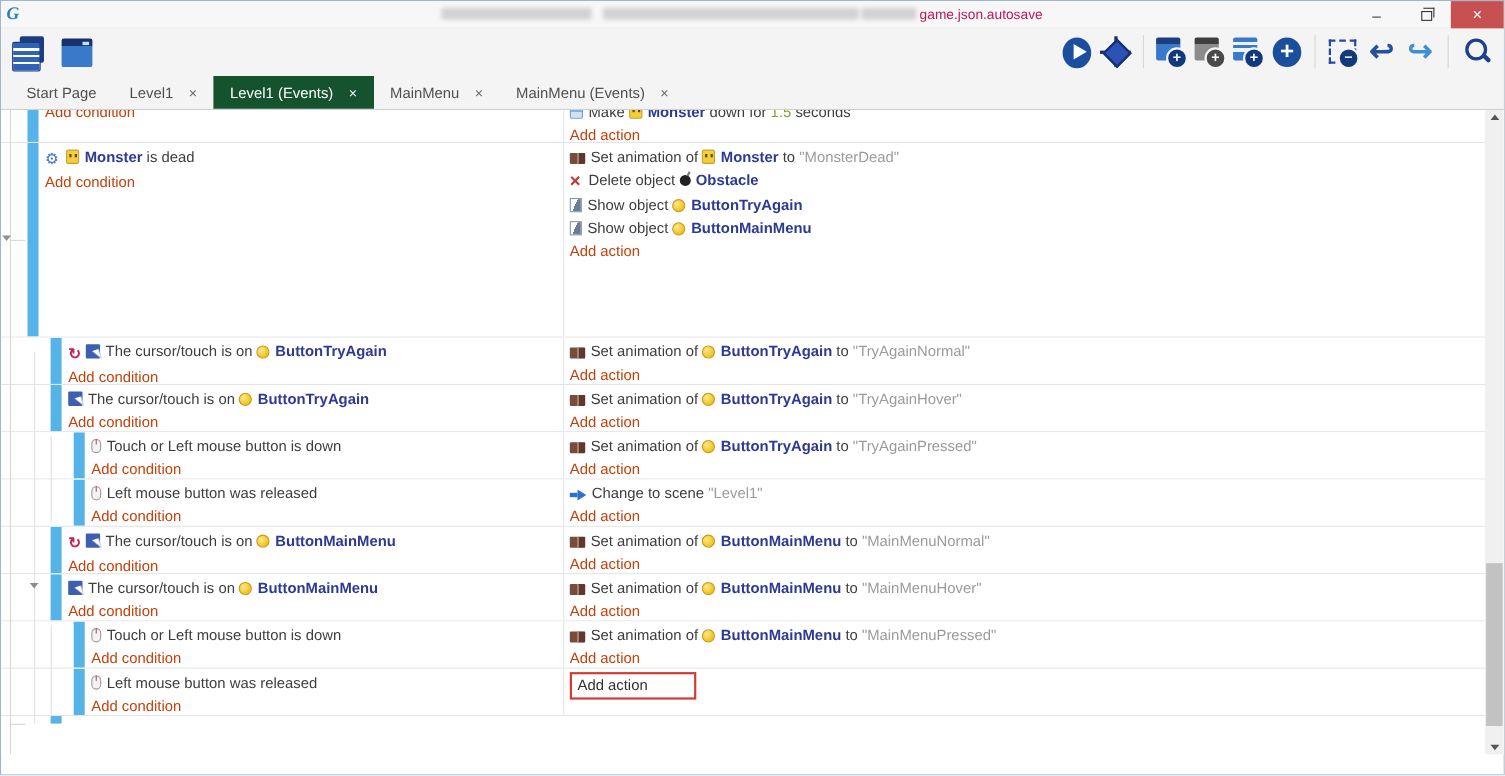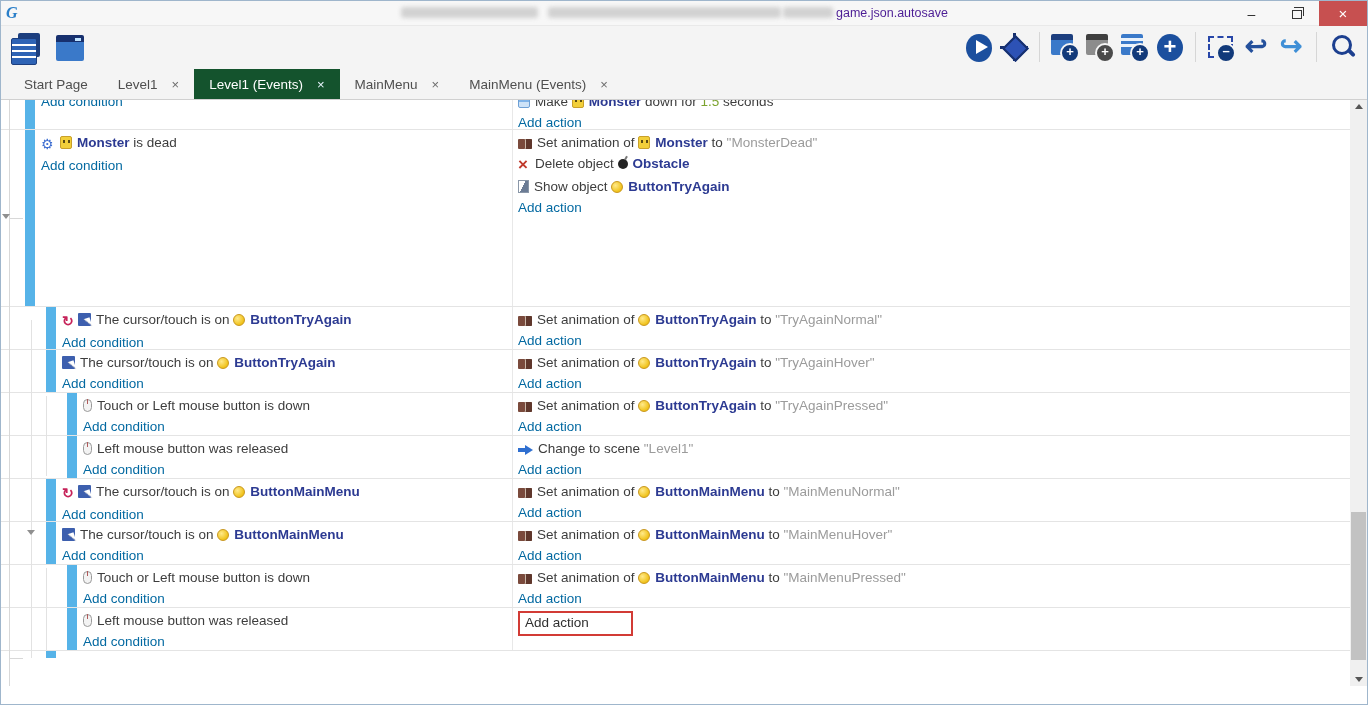--- a/index.html
+++ b/index.html
@@ -5,21 +5,21 @@
 *{margin:0;padding:0;box-sizing:border-box;}
 html,body{width:1368px;height:705px;overflow:hidden;}
 body{font-family:"Liberation Sans",sans-serif;background:#fff;}
 #root{position:relative;width:1368px;height:705px;border:1px solid #9fb6cc;background:#fff;}
 
 
 .titlebar{height:25px;background:#f7f7f7;position:relative;display:flex;align-items:center;border-bottom:1px solid #e9e9e9;}
 .logo{margin-left:5px;font-family:"Liberation Serif",serif;font-style:italic;font-weight:bold;font-size:16px;color:#2a7fc9;line-height:22px;}
 .title-blur{position:absolute;top:6px;height:11px;background:#d2d2d2;filter:blur(2px);border-radius:3px;}
 .tb1{left:400px;width:137px;}.tb2{left:547px;width:233px;}.tb3{left:782px;width:50px;}
-.title-text{position:absolute;left:835px;top:5px;font-size:12.5px;color:#4c1d95;}
+.title-text{position:absolute;left:835px;top:5px;font-size:12.5px;color:#be185d;}
 .win-controls{position:absolute;right:0;top:0;height:25px;display:flex;}
 .ctl{width:45px;height:25px;display:flex;align-items:center;justify-content:center;font-size:14px;color:#333;}
 .ctl-close{background:#c75050;color:#fff;width:48px;font-size:15px;}
 .restore-glyph{position:relative;width:10px;height:9px;border:1px solid #333;background:#f7f7f7;margin-top:2px;display:inline-block;}
 .restore-glyph::before{content:"";position:absolute;right:-3px;top:-4px;width:9px;height:8px;border-top:1px solid #333;border-right:1px solid #333;}
 
 
 .menubar{height:20px;background:#fcfcfc;display:flex;align-items:center;padding-left:2px;}
 .menu-item{padding:0 10px;font-size:13px;color:#1f1f1f;}
 
@@ -70,21 +70,21 @@
 .row{display:flex;border-bottom:1px solid #e4e4e4;background:#fff;overflow:hidden;}
 .cell-left{width:512px;flex:none;display:flex;align-items:stretch;border-right:1px solid #e8e8e8;}
 .indent{flex:none;}
 .bluebar{flex:none;width:10px;background:#56b3e8;}
 .lcontent{flex:1;min-width:0;padding:2px 4px 0 6px;}
 .cell-right{flex:1;min-width:0;padding:2px 4px 0 5px;}
 .line{font-size:13.5px;color:#3d3d3d;line-height:21px;white-space:nowrap;}
 .obj{font-weight:bold;color:#2c3a92;}
 .q{color:#9b9b9b;}
 .num{color:#7ca32f;}
-.add{color:#0369a1;font-size:13.5px;line-height:21px;}
+.add{color:#c2410c;font-size:13.5px;line-height:21px;}
 .row.cut .lcontent{padding-top:0;}
 .row.cut .lcontent .add{margin-top:-9px;}
 .row.cut .cell-right{padding-top:0;}
 .row.cut .cell-right .line:first-child{margin-top:-9px;}
 .hl-wrap{margin-top:1px;}
 .hl-box{display:inline-block;border:2px solid #d23b35;color:#2f2f2f;font-size:13.5px;line-height:18px;padding:1px 42px 2px 5px;background:#fff;}
 .comment-row{display:flex;align-items:center;background:#fff;border-bottom:1px solid #e4e4e4;}
 .comment-row .bluebar{height:26px;}
 .comment-bar{flex:1;height:26px;background:#fbe46f;display:flex;align-items:center;padding-left:10px;font-size:13px;color:#3a3a3a;}
 .stub-row{border-bottom:none;}
@@ -211,20 +211,21 @@
             <div class="bluebar"></div>
             <div class="lcontent">
               <div class="line"><span class="ic ic-gear"></span><span class="ic ic-monster"></span><span class="obj">Monster</span><span class="tx"> is dead</span></div>
               <div class="add">Add condition</div>
             </div>
           </div>
           <div class="cell-right">
             <div class="line"><span class="ic ic-anim"></span><span class="tx">Set animation of </span><span class="ic ic-monster"></span><span class="obj">Monster</span><span class="tx"> to </span><span class="q">"MonsterDead"</span></div>
             <div class="line"><span class="ic ic-delete"></span><span class="tx">Delete object </span><span class="ic ic-bomb"></span><span class="obj">Obstacle</span></div>
             <div class="line"><span class="ic ic-show"></span><span class="tx">Show object </span><span class="ic ic-btn-try"></span><span class="obj">ButtonTryAgain</span></div>
+            <div class="line"><span class="ic ic-show"></span><span class="tx">Show object </span><span class="ic ic-btn-main"></span><span class="obj">ButtonMainMenu</span></div>
             <div class="add">Add action</div>
           </div>
         </div>
         <div class="row" style="height: 43px;">
           <div class="cell-left">
             <span class="indent" style="width: 45px;"></span>
             <div class="bluebar"></div>
             <div class="lcontent">
               <div class="line"><span class="ic ic-invert"></span><span class="ic ic-cursor"></span><span class="tx">The cursor/touch is on </span><span class="ic ic-btn-try"></span><span class="obj">ButtonTryAgain</span></div>
               <div class="add">Add condition</div>

